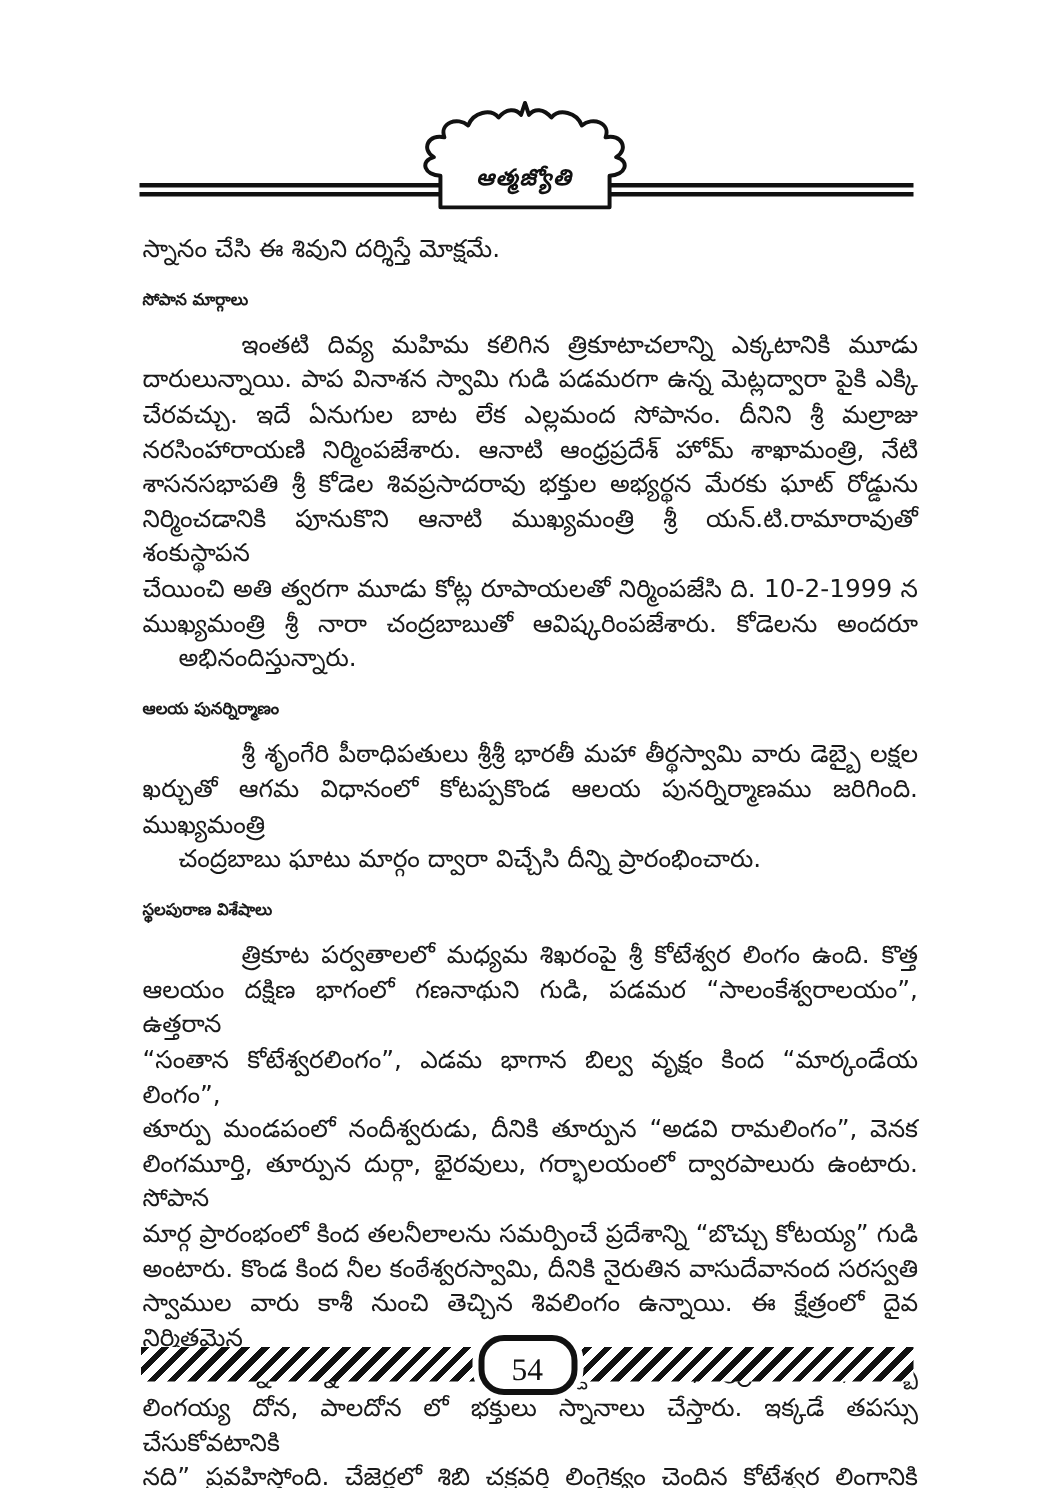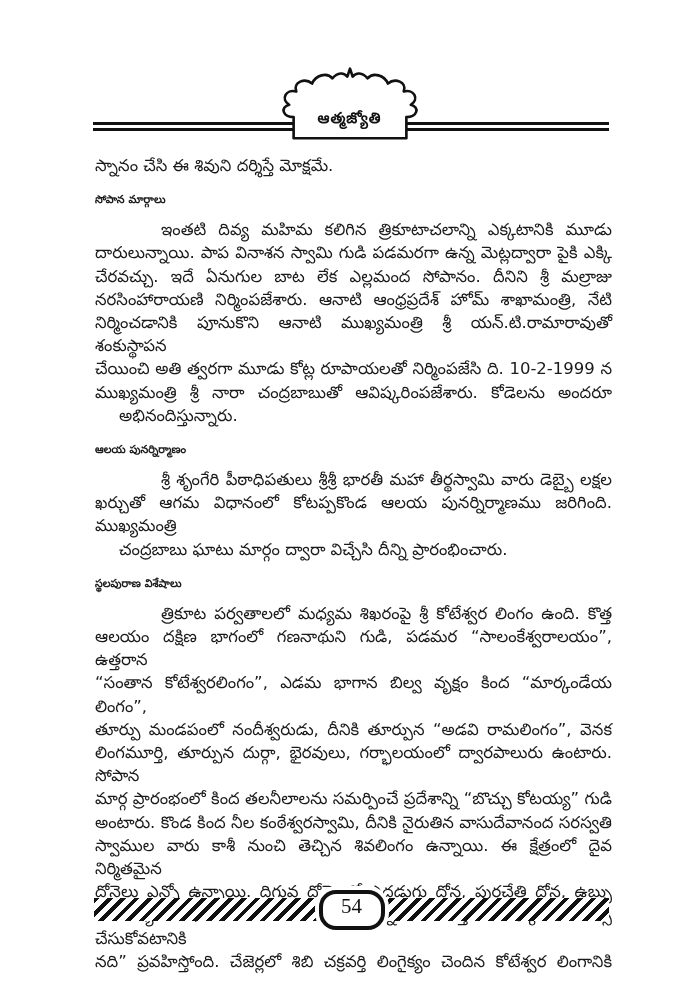--- a/index.html
+++ b/index.html
@@ -19,20 +19,21 @@
   .banner{
     position:absolute;top:66px;left:50%;transform:translateX(-50%);
     width:160px;height:72px;
   }
   .banner svg{display:block;}
   .banner-title{
     position:absolute;left:0;right:0;bottom:8px;
     text-align:center;
     font-size:15px;font-weight:bold;letter-spacing:1px;
     color:#111;
+    font-style:italic;
   }
   
   .content{
     position:absolute;left:95px;top:138px;width:517px;
     font-size:16.5px;
   }
   .tline{
     text-align:justify;
     text-align-last:justify;
     line-height:23.2px;
@@ -53,21 +54,21 @@
     position:absolute;left:94px;right:90px;top:898px;height:23px;
     background:repeating-linear-gradient(135deg,#111 0 4px,#ffffff 4px 9.5px);
   }
   .page-badge{
     position:absolute;left:50%;top:50%;transform:translate(-50%,-50%);
     min-width:58px;height:32px;
     background:#fff;
     border:4px solid #111;
     border-radius:17px;
     box-shadow:0 0 0 4px #fff;
-    display:flex;align-items:flex-start;justify-content:center;
+    display:flex;align-items:flex-end;justify-content:center;
     font-family:"Liberation Serif","DejaVu Serif",serif;
     font-size:21px;color:#111;
   }
 </style>
 </head>
 <body>
 
 <div class="page">
 
   <div class="rule top"></div>
@@ -96,20 +97,21 @@
 
     <div class="single-line">స్నానం చేసి ఈ శివుని దర్శిస్తే మోక్షమే.</div>
 
     <div>
       <div class="sec-heading">సోపాన మార్గాలు</div>
       <div class="para indent-first ragged-last">
           <div class="tline">ఇంతటి దివ్య మహిమ కలిగిన త్రికూటాచలాన్ని ఎక్కటానికి మూడు</div>
           <div class="tline">దారులున్నాయి. పాప వినాశన స్వామి గుడి పడమరగా ఉన్న మెట్లద్వారా పైకి ఎక్కి</div>
           <div class="tline">చేరవచ్చు. ఇదే ఏనుగుల బాట లేక ఎల్లమంద సోపానం. దీనిని శ్రీ మల్రాజు</div>
           <div class="tline">నరసింహారాయణి నిర్మింపజేశారు. ఆనాటి ఆంధ్రప్రదేశ్ హోమ్ శాఖామంత్రి, నేటి</div>
+          <div class="tline">శాసనసభాపతి శ్రీ కోడెల శివప్రసాదరావు భక్తుల అభ్యర్థన మేరకు ఘాట్ రోడ్డును</div>
           <div class="tline">నిర్మించడానికి పూనుకొని ఆనాటి ముఖ్యమంత్రి శ్రీ యన్.టి.రామారావుతో శంకుస్థాపన</div>
           <div class="tline">చేయించి అతి త్వరగా మూడు కోట్ల రూపాయలతో నిర్మింపజేసి ది. 10-2-1999 న</div>
           <div class="tline">ముఖ్యమంత్రి శ్రీ నారా చంద్రబాబుతో ఆవిష్కరింపజేశారు. కోడెలను అందరూ</div>
           <div class="tline">అభినందిస్తున్నారు.</div>
         </div>
     </div>
 
     <div>
       <div class="sec-heading">ఆలయ పునర్నిర్మాణం</div>
       <div class="para indent-first ragged-last">

